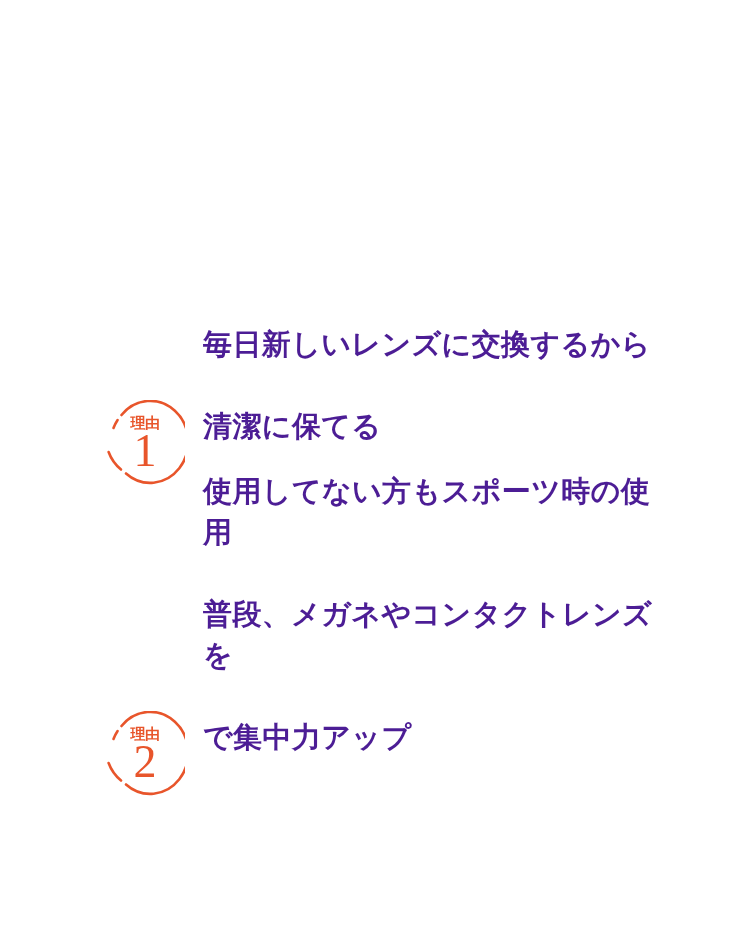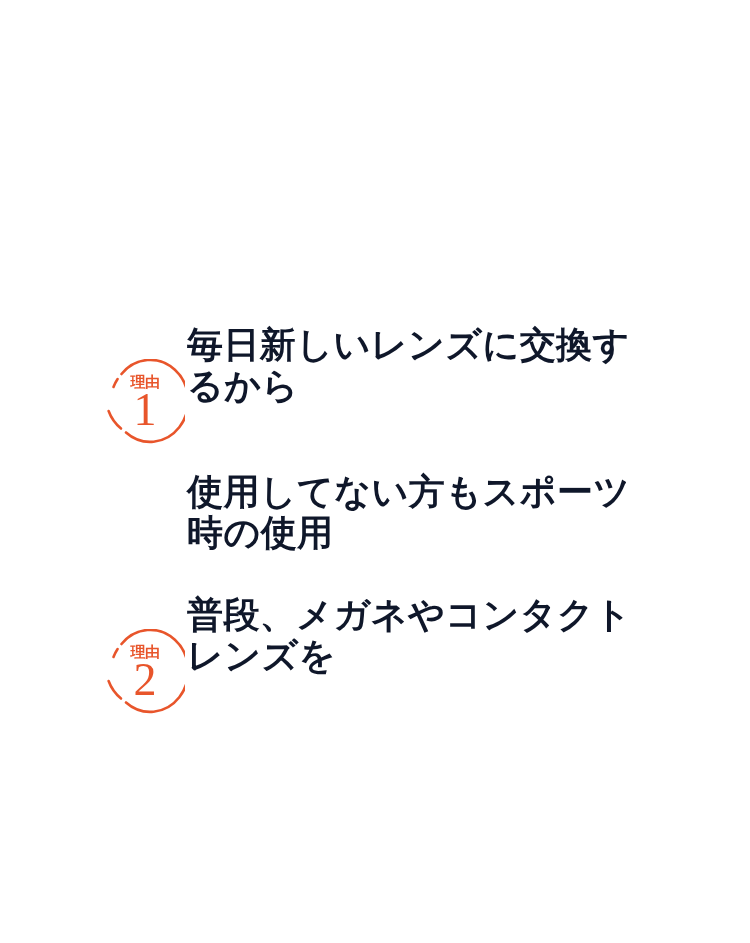--- a/index.html
+++ b/index.html
@@ -84,27 +84,27 @@
     font-family: "Liberation Serif", "DejaVu Serif", serif;
     font-size: 46px;
     line-height: 0.92;
     font-weight: 400;
     color: #E8552B;
     margin-top: -2px;
   }
 
   
   .reason-text {
-    margin-left: 2px;
+    margin-left: 18px;
     padding-top: 9px;
     font-family: "DejaVu Serif", "Liberation Serif", serif;
-    font-size: 36px;
+    font-size: 29px;
     font-weight: 700;
     line-height: 41px;
-    color: #0f172a;
+    color: #4c1d95;
     letter-spacing: 0.4px;
     white-space: pre-line;
     max-width: 470px;
   }
 
   .reason-text .ln {
     display: block;
   }
 </style>
 </head>
@@ -124,20 +124,21 @@
           <path d="M 3.6 52.0 A 38 41 0 0 0 16.0 69.5" fill="none" stroke="#E8552B" stroke-width="2.6" stroke-linecap="round"></path>
         </svg>
         <div class="badge-inner">
           <span class="badge-kicker">理由</span>
           <span class="badge-number">1</span>
         </div>
       </div>
 
       <div class="reason-text">
         <span class="ln">毎日新しいレンズに交換するから</span>
+        <span class="ln">清潔に保てる</span>
       </div>
 
     </div>
 
     <div class="reason-row row-2">
 
       <div class="badge">
         <svg class="badge-ring" viewBox="0 0 80 88" aria-hidden="true">
           <path d="M 16.5 15.0 A 38 41 0 1 1 21.0 73.5" fill="none" stroke="#E8552B" stroke-width="2.6" stroke-linecap="round"></path>
           <path d="M 8.5 28.0 A 38 41 0 0 1 12.6 20.0" fill="none" stroke="#E8552B" stroke-width="2.6" stroke-linecap="round"></path>
@@ -145,19 +146,20 @@
         </svg>
         <div class="badge-inner">
           <span class="badge-kicker">理由</span>
           <span class="badge-number">2</span>
         </div>
       </div>
 
       <div class="reason-text">
         <span class="ln">使用してない方もスポーツ時の使用</span>
         <span class="ln">普段、メガネやコンタクトレンズを</span>
+        <span class="ln">で集中力アップ</span>
       </div>
 
     </div>
 
   </div>
 
 </div>
 
 </body></html>

